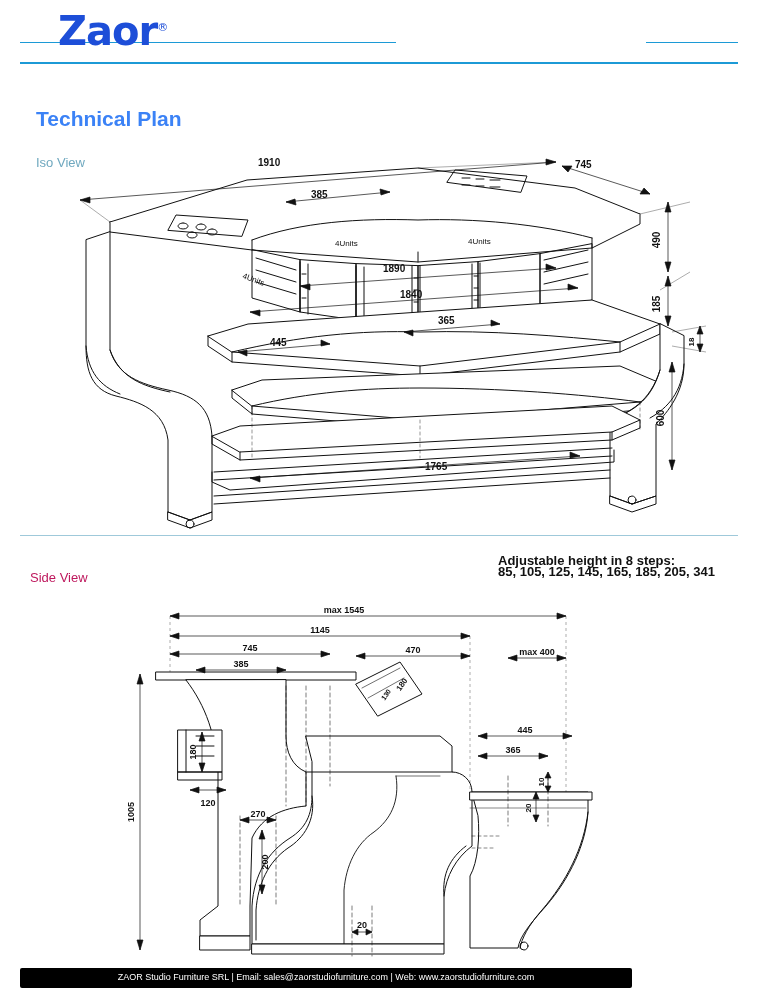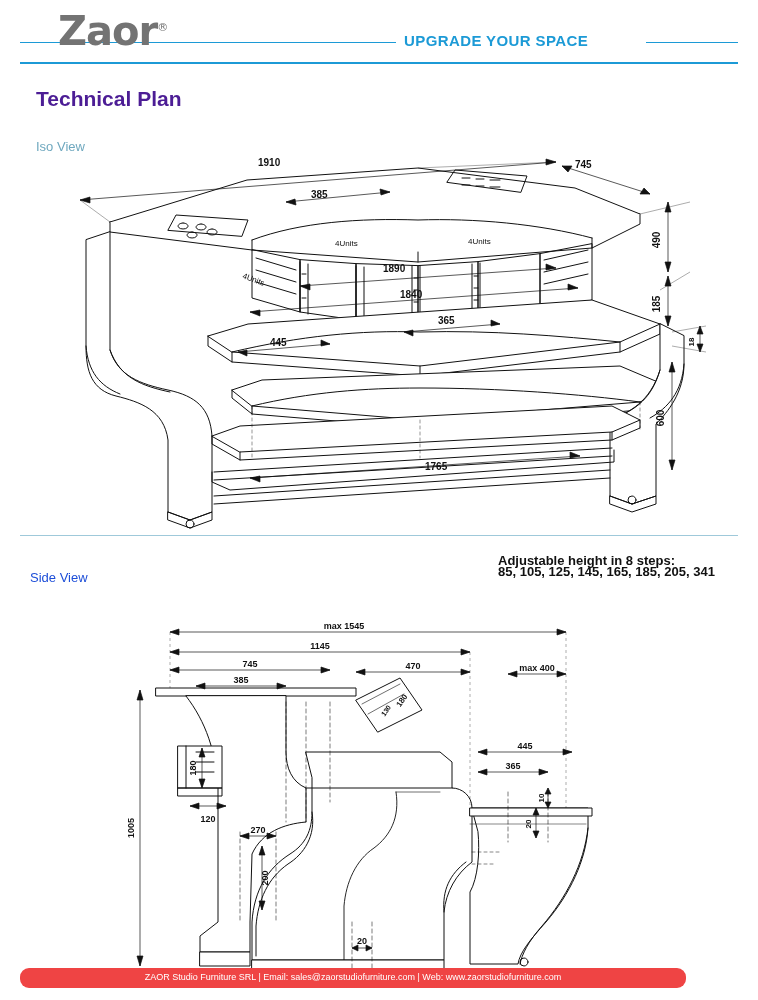--- a/index.html
+++ b/index.html
@@ -30,21 +30,21 @@
     height: 64px;
   }
   .logo {
     position: absolute;
     left: 58px;
     top: 8px;
     font-family: "DejaVu Sans", sans-serif;
     font-size: 40px;
     font-weight: bold;
     letter-spacing: -1px;
-    color: #737373;
+    color: #1d4ed8;
   }
   .logo-reg {
     font-size: 11px;
     vertical-align: super;
     font-weight: normal;
   }
   .tagline {
     position: absolute;
     left: 404px;
     top: 32px;
@@ -73,38 +73,38 @@
     top: 34px;
     width: 250px;
     height: 16px;
     background: #ffffff;
   }
 
   
   .title-main {
     position: absolute;
     left: 36px;
-    top: 87px;
+    top: 107px;
     font-size: 21px;
     font-weight: bold;
-    color: #4c1d95;
+    color: #3b82f6;
   }
   .title-iso {
     position: absolute;
     left: 36px;
-    top: 139px;
+    top: 155px;
     font-size: 13px;
     color: #6fa8bf;
   }
   .title-side {
     position: absolute;
     left: 30px;
     top: 570px;
     font-size: 13px;
-    color: #1d4ed8;
+    color: #be185d;
   }
 
   .section-divider {
     position: absolute;
     left: 20px; right: 20px;
     top: 535px;
     height: 1px;
     background: #9fc9da;
   }
 
@@ -118,52 +118,51 @@
     color: #111;
   }
 
   
   .drawing {
     position: absolute;
     left: 0;
     width: 699px;
   }
   #iso-view { top: 140px; height: 390px; }
-  #side-view { top: 592px; height: 400px; text-decoration: underline; }
+  #side-view { top: 576px; height: 400px; text-decoration: underline; }
   svg { display: block; }
 
   
   .footer {
     position: absolute;
     left: 20px;
     top: 968px;
-    width: 666px;
+    width: 612px;
     height: 20px;
-    background: #ef4444;
-    border-radius: 9px;
+    background: #000000;
+    border-radius: 2px;
   }
   .footer-text {
     position: absolute;
     width: 100%;
     top: 4px;
     text-align: center;
     color: #ffffff;
     font-size: 9px;
   }
 </style>
 </head>
 <body>
 
 <div class="page">
 
   <div class="header">
     <div class="header-rule-top"></div>
     <div class="header-mask"></div>
     <div class="logo"><span>Zaor</span><span class="logo-reg">®</span></div>
-    <div class="tagline">UPGRADE YOUR SPACE</div>
     <div class="header-rule-bottom"></div>
   </div>
 
   <div class="title-main">Technical Plan</div>
   <div class="title-iso">Iso View</div>
 
   <div class="drawing" id="iso-view">
     <svg width="758" height="390" viewBox="0 0 758 390" fill="none" xmlns="http://www.w3.org/2000/svg">
       <g stroke="#111" stroke-width="1" fill="none" stroke-linejoin="round" stroke-linecap="round">
 

